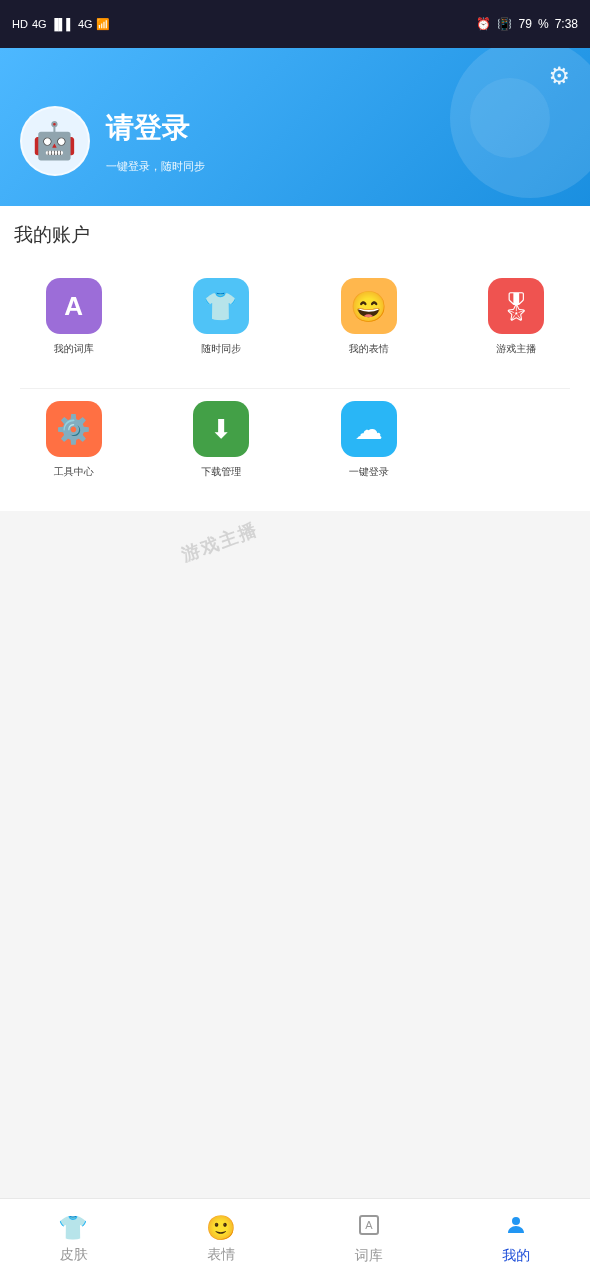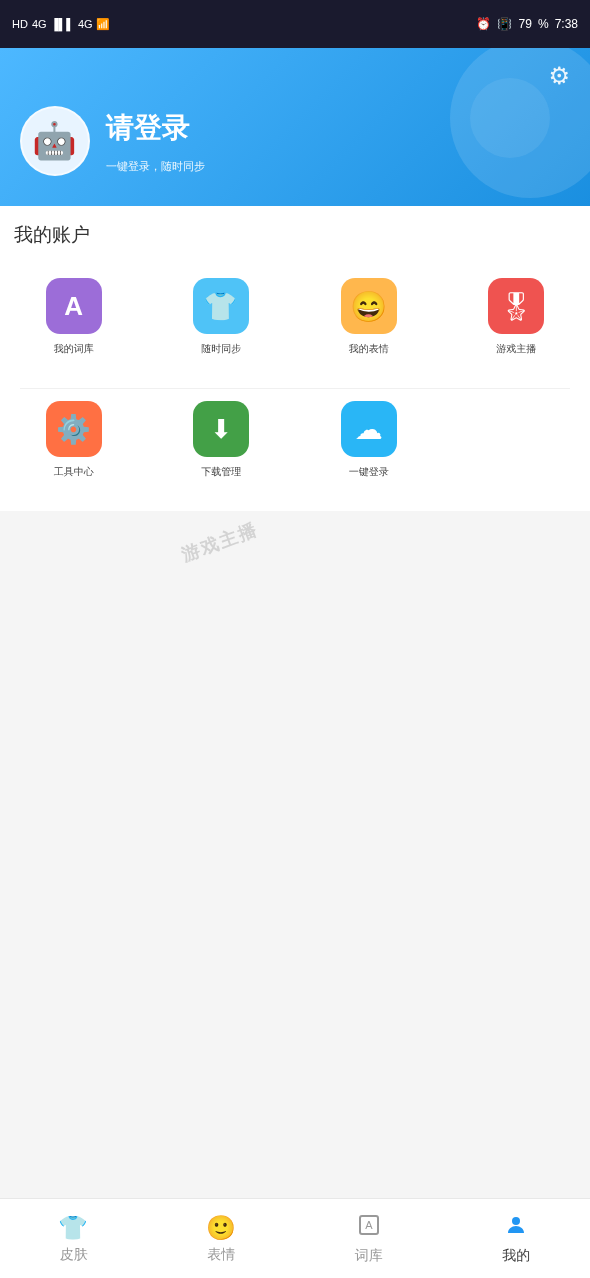--- a/index.html
+++ b/index.html
@@ -183,21 +183,21 @@
     }
     .nav-icon {
       font-size: 24px;
       color: #999;
     }
     .nav-icon.active { color: #2196F3; }
     .nav-label {
       font-size: 14px;
       color: #999;
     }
-    .nav-label.active { color: #404040; }
+    .nav-label.active { color: #1d4ed8; }
 
     
     .divider {
       height: 1px;
       background: #f0f0f0;
       margin: 0 20px;
     }
 
     
     .watermark {

